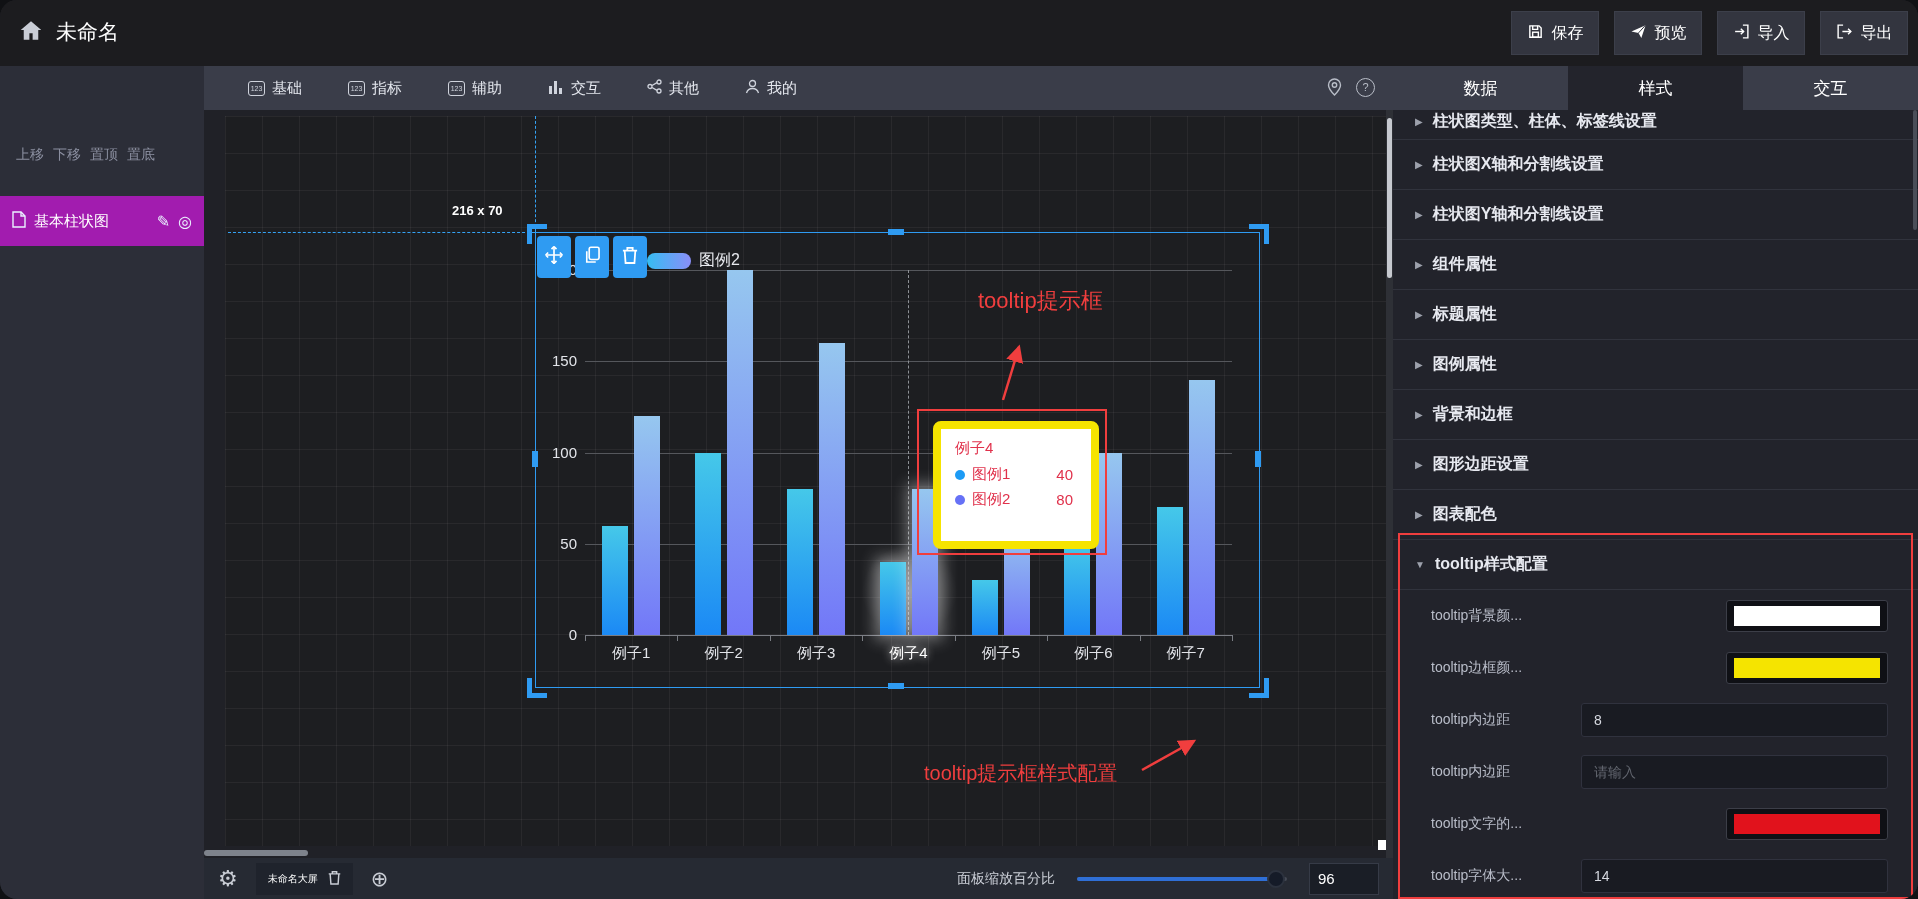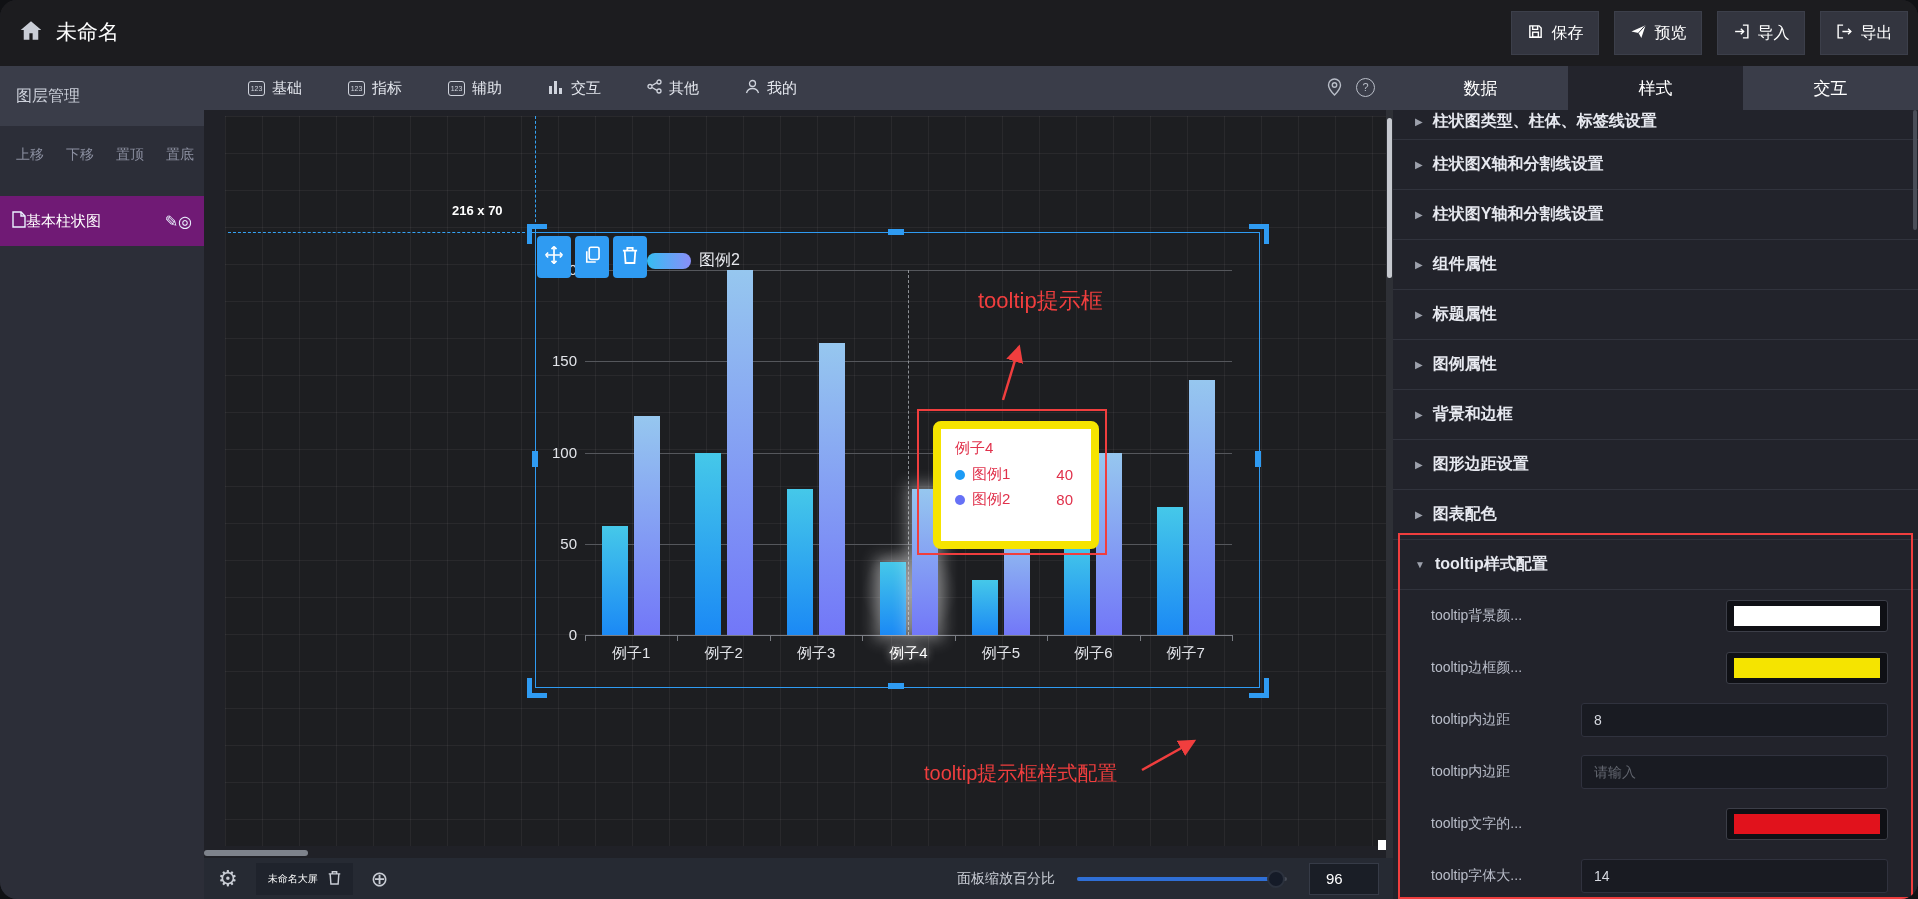--- a/index.html
+++ b/index.html
@@ -12,25 +12,25 @@
   .home{left:18px;top:18px;width:28px;height:28px;color:#c9cdd6;}
   .apptitle{left:56px;top:18px;font-size:21px;color:#fff;}
   .tbtns{right:10px;top:11px;display:flex;gap:15px;}
   .tbtn{width:88px;height:44px;background:#33353f;border:1px solid #3c3f4a;color:#fff;font-size:16px;
         display:flex;align-items:center;justify-content:center;gap:8px;cursor:pointer;}
   .tbtn svg{flex:0 0 auto;}
   
   .sidebar{left:0;top:66px;width:204px;height:833px;background:#2c2e38;z-index:10;}
   .sb-head{left:0;top:0;width:204px;height:60px;background:#3a3d49;color:#ccd0da;font-size:16px;
            display:flex;align-items:center;padding-left:16px;box-sizing:border-box;}
-  .sb-actions{left:0;top:60px;width:204px;height:58px;display:flex;align-items:center;gap:22px;
+  .sb-actions{left:0;top:60px;width:204px;height:58px;display:flex;align-items:center;gap:9px;
               padding-left:16px;box-sizing:border-box;color:#8b8fa0;font-size:14px;}
   .sb-actions span{cursor:pointer;}
-  .layer-item{left:0;top:130px;width:204px;height:50px;background:#701a75;color:#fff;display:flex;
-              align-items:center;padding:0 12px;box-sizing:border-box;font-size:15px;cursor:pointer;}
+  .layer-item{left:0;top:130px;width:204px;height:50px;background:#a21caf;color:#fff;display:flex;
+              align-items:center;padding:0 12px;box-sizing:border-box;gap:8px;font-size:15px;cursor:pointer;}
   .layer-item .grow{flex:1;}
   .layer-ic{font-size:16px;color:#eaf2ff;}
   
   .ctoolbar{left:204px;top:66px;width:1189px;height:44px;background:#3a3d49;z-index:9;display:flex;
             align-items:center;padding-left:44px;box-sizing:border-box;gap:46px;color:#e4e7ee;font-size:15px;}
   .ct-item{display:flex;align-items:center;gap:7px;cursor:pointer;white-space:nowrap;}
   .numbox{width:15px;height:13px;border:1px solid #cfd3dc;border-radius:3px;font-size:7px;line-height:13px;
           text-align:center;color:#cfd3dc;letter-spacing:0;}
   .ct-right{margin-left:auto;display:flex;gap:14px;padding-right:18px;color:#b9bec8;}
   .qmark{width:17px;height:17px;border:1.5px solid #b9bec8;border-radius:50%;font-size:11px;line-height:17px;
@@ -110,21 +110,21 @@
   .gear{font-size:22px;color:#c9cdd5;cursor:pointer;line-height:1;}
   .chip{height:32px;background:#1f232c;display:flex;align-items:center;gap:10px;padding:0 12px;
         color:#fff;font-size:10px;}
   .pluscirc{font-size:21px;color:#c9cdd5;cursor:pointer;line-height:1;}
   .zoomlabel{margin-left:auto;font-size:14px;color:#ccd0d8;}
   .slider{width:210px;height:4px;background:#454a55;border-radius:2px;position:relative;margin:0 4px;}
   .slider .fill{position:absolute;left:0;top:0;height:4px;width:198px;background:#2f6fd6;border-radius:2px;}
   .slider .knob{position:absolute;left:190px;top:-7px;width:18px;height:18px;border-radius:50%;
                 background:#151b28;border:2px solid #2c323e;box-sizing:border-box;cursor:pointer;}
   .zoombox{width:70px;height:32px;background:#1a1e26;border:1px solid #363b47;color:#fff;font-size:15px;
-           text-align:left;padding:0 16px;box-sizing:border-box;outline:none;font-family:inherit;}
+           text-align:left;padding:0 8px;box-sizing:border-box;outline:none;font-family:inherit;}
 </style>
 </head>
 <body>
 
 <div class="stage">
 
   <div class="abs topbar">
     <div class="abs home">
       <svg width="26" height="26" viewBox="0 0 24 24">
           <path d="M12 3 2.5 11h2.8v9h5.2v-6h3v6h5.2v-9h2.8z" fill="#c9cdd6"></path>
@@ -160,21 +160,20 @@
               <path d="M10 3H3v18h7"></path>
               <path d="M9 12h12"></path>
               <path d="M17 8l4 4-4 4"></path>
             </svg></span>
         <span>导出</span>
       </button>
     </div>
   </div>
 
   <div class="abs sidebar">
-    <div class="abs sb-head">图层管理</div>
     <div class="abs sb-actions">
       <span>上移</span>
       <span>下移</span>
       <span>置顶</span>
       <span>置底</span>
     </div>
     <div class="abs layer-item">
       <span><svg width="14" height="17" viewBox="0 0 14 17" fill="none" stroke="#eaf2ff" stroke-width="1.4">
             <path d="M1 1h8l4 4v11H1z"></path>
             <path d="M9 1v4h4"></path>

